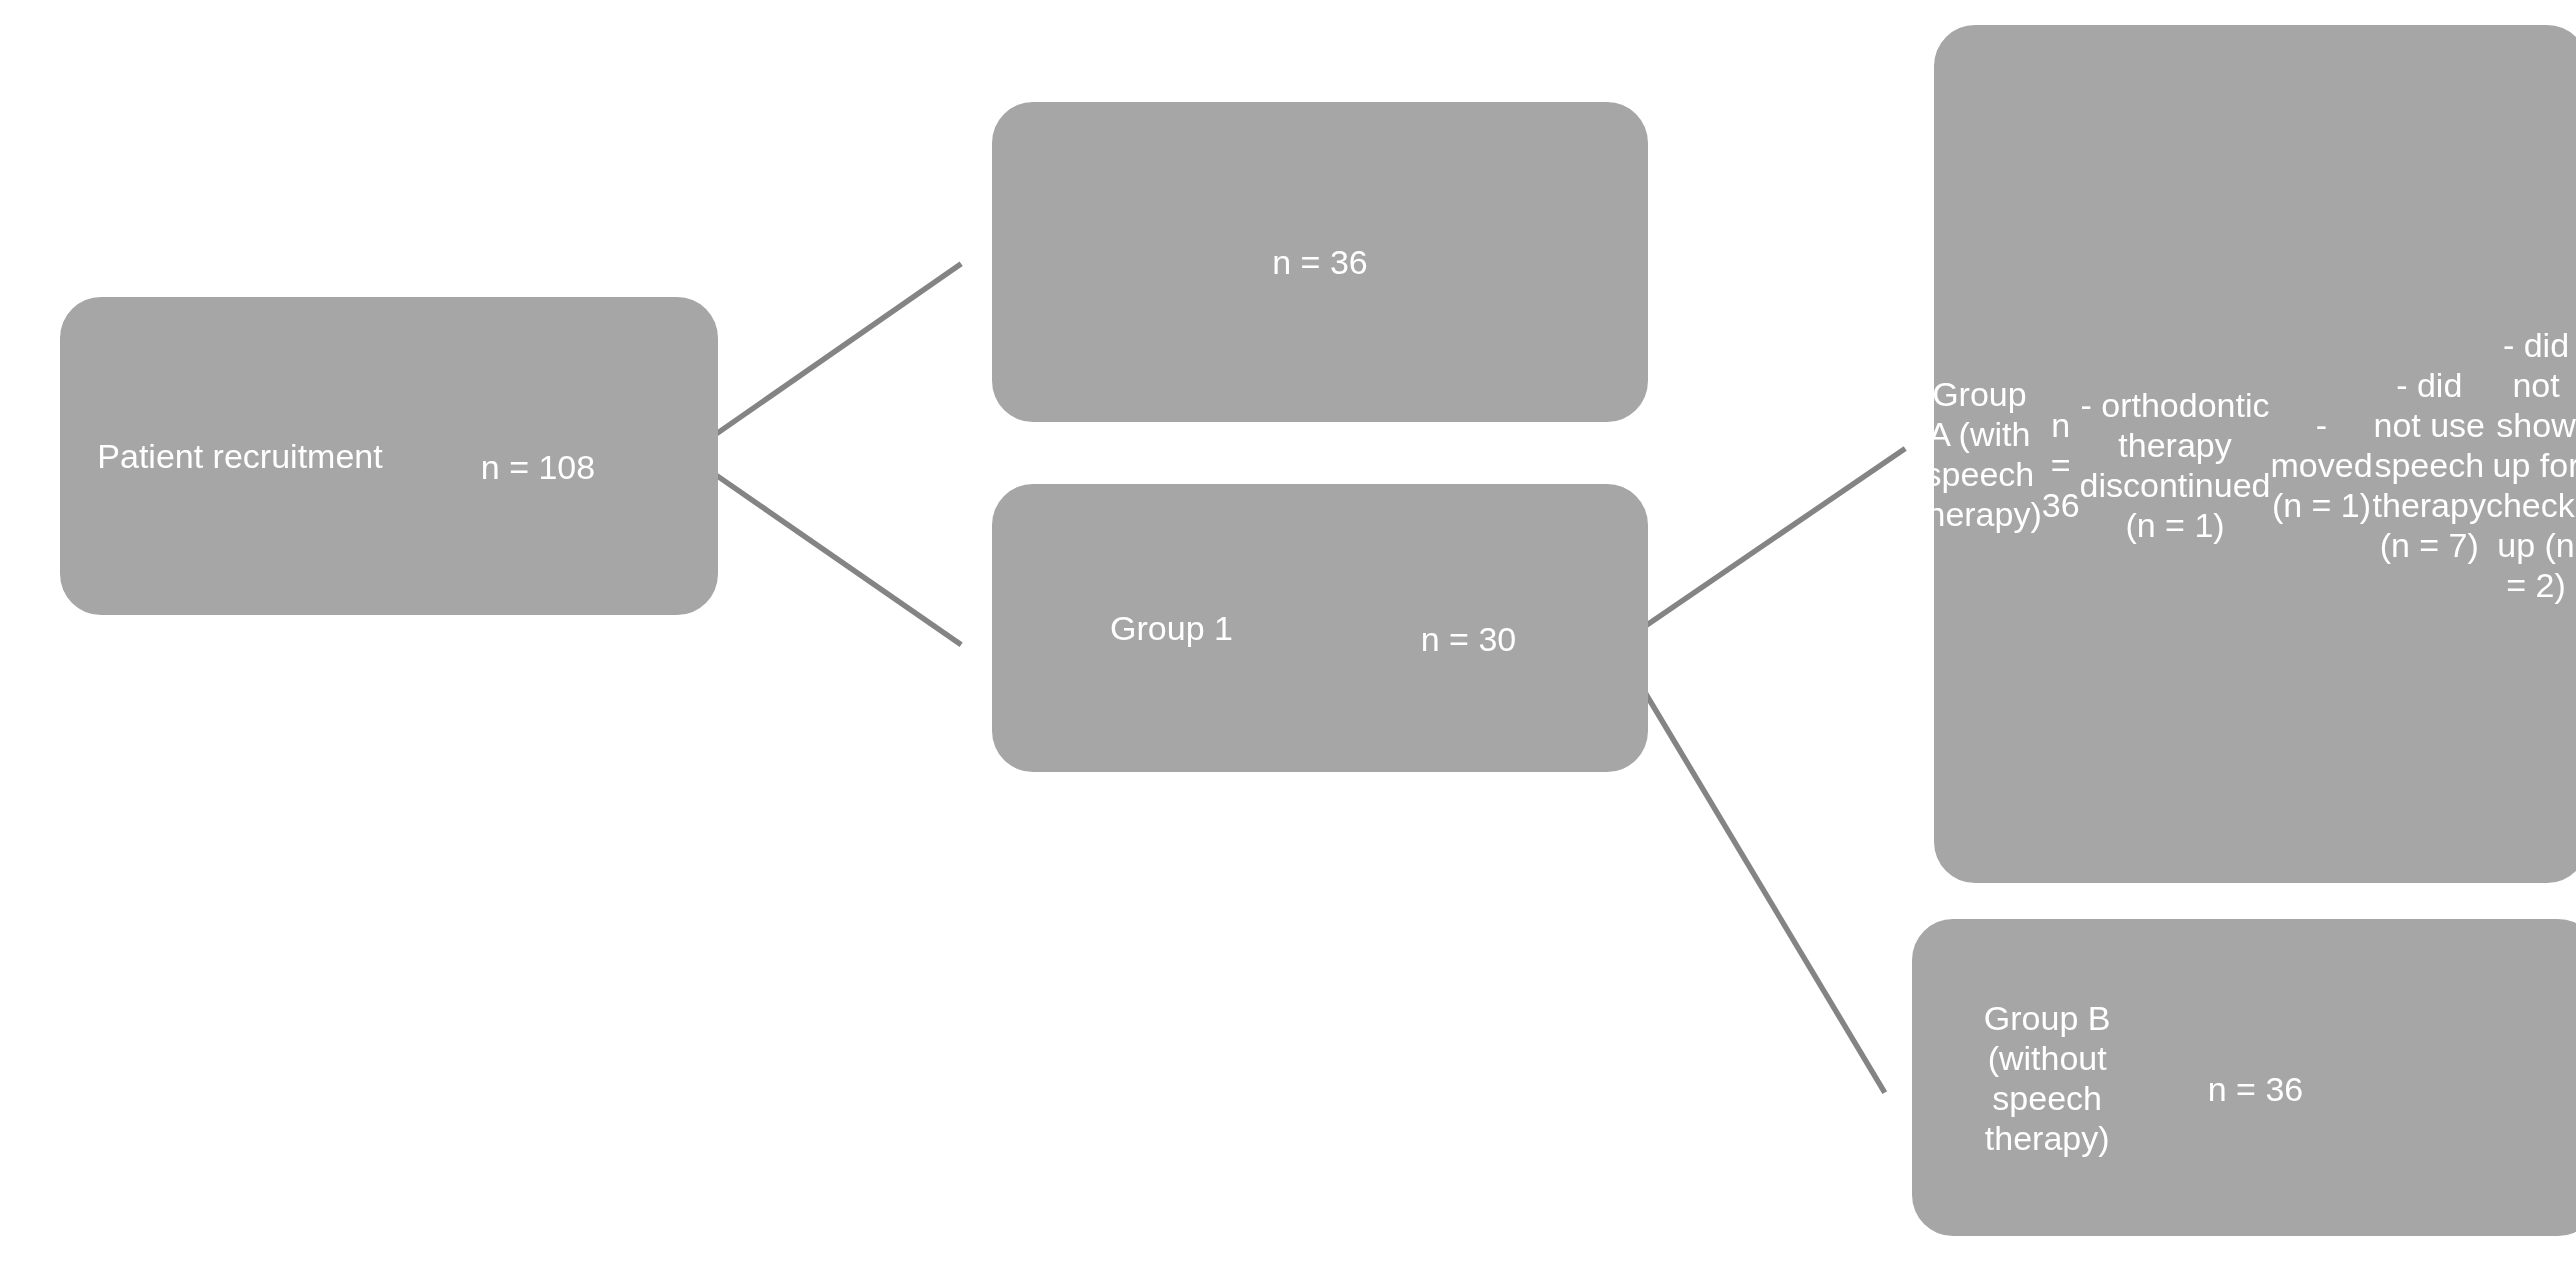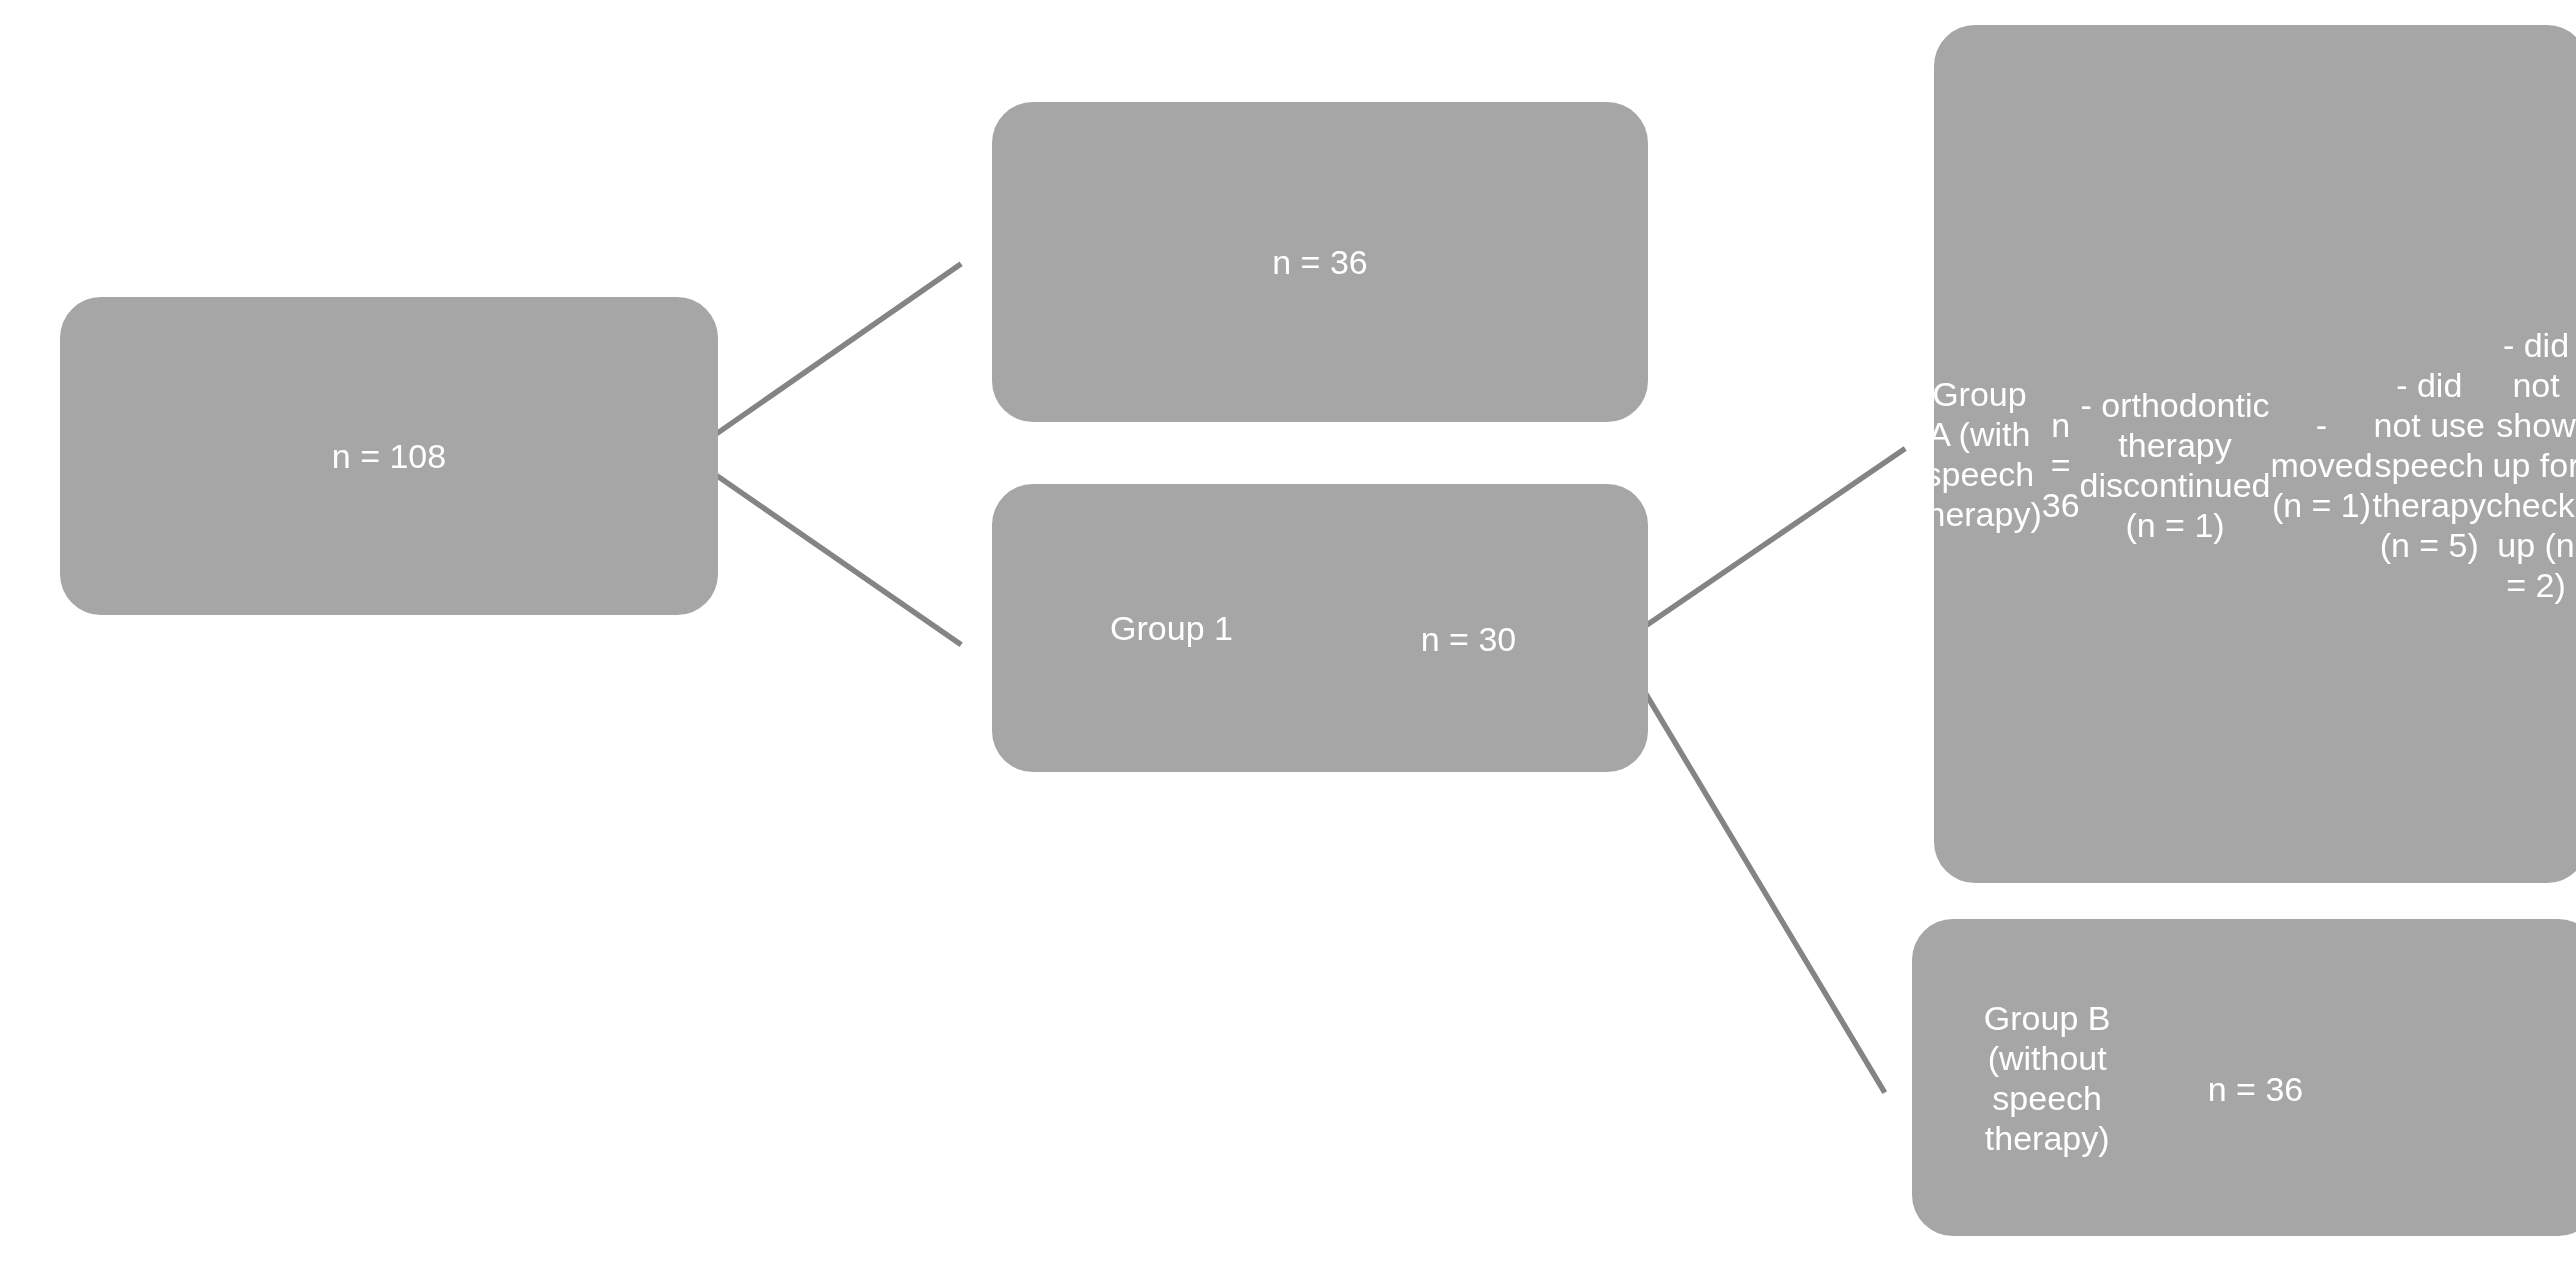--- a/index.html
+++ b/index.html
@@ -48,38 +48,39 @@
 <div class="canvas">
 
   <svg class="connectors" viewBox="0 0 3779 1875" xmlns="http://www.w3.org/2000/svg">
     <line x1="1007" y1="667" x2="1410" y2="387" stroke="#848484" stroke-width="8"></line>
     <line x1="1007" y1="667" x2="1410" y2="946" stroke="#848484" stroke-width="8"></line>
     <line x1="2372" y1="947" x2="2795" y2="658" stroke="#848484" stroke-width="8"></line>
     <line x1="2372" y1="947" x2="2765" y2="1603" stroke="#848484" stroke-width="8"></line>
   </svg>
 
   <div class="node node-recruitment">
+    <div class="line">Patient recruitment</div>
     <div class="line">n = 108</div>
   </div>
 
   <div class="node node-group0">
     <div class="line">n = 36</div>
   </div>
 
   <div class="node node-group1">
     <div class="line">Group 1</div>
     <div class="line">n = 30</div>
   </div>
 
   <div class="node node-groupA">
     <div class="line">Group A (with speech therapy)</div>
     <div class="line">n = 36</div>
     <div class="line">- orthodontic therapy discontinued (n = 1)</div>
     <div class="line">- moved (n = 1)</div>
-    <div class="line">- did not use speech therapy (n = 5)</div>
+    <div class="line">- did not use speech therapy (n = 7)</div>
     <div class="line">- did not show up for check-up (n = 2)</div>
     <div class="line"></div>
     <div class="line"></div>
   </div>
 
   <div class="node node-groupB">
     <div class="line">Group B (without speech therapy)</div>
     <div class="line">n = 36</div>
     <div class="line"></div>
   </div>

